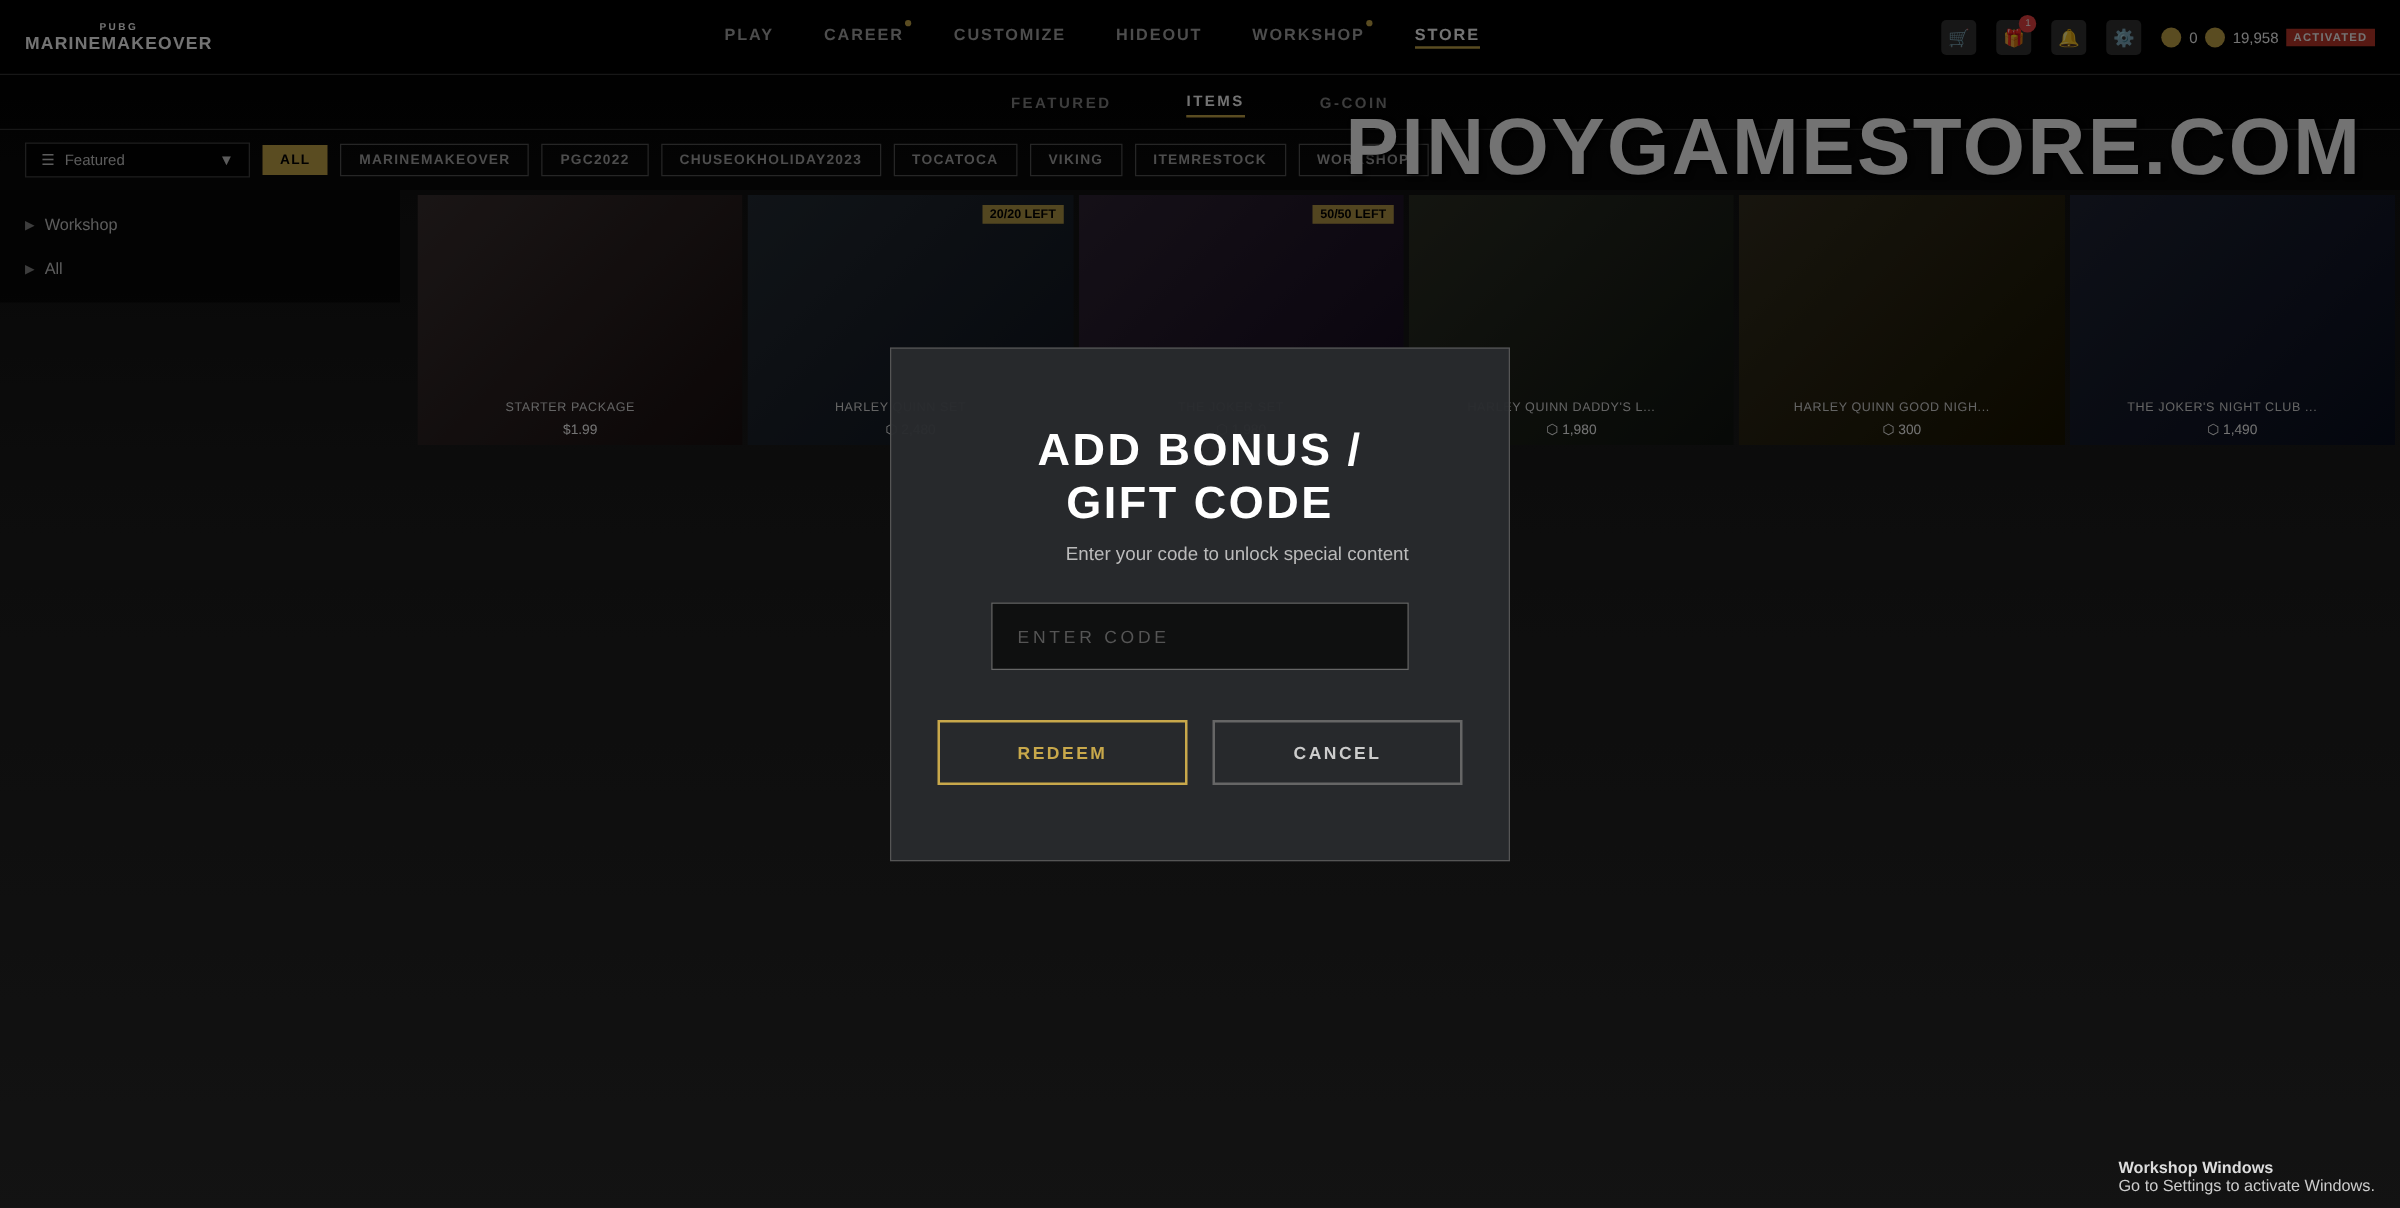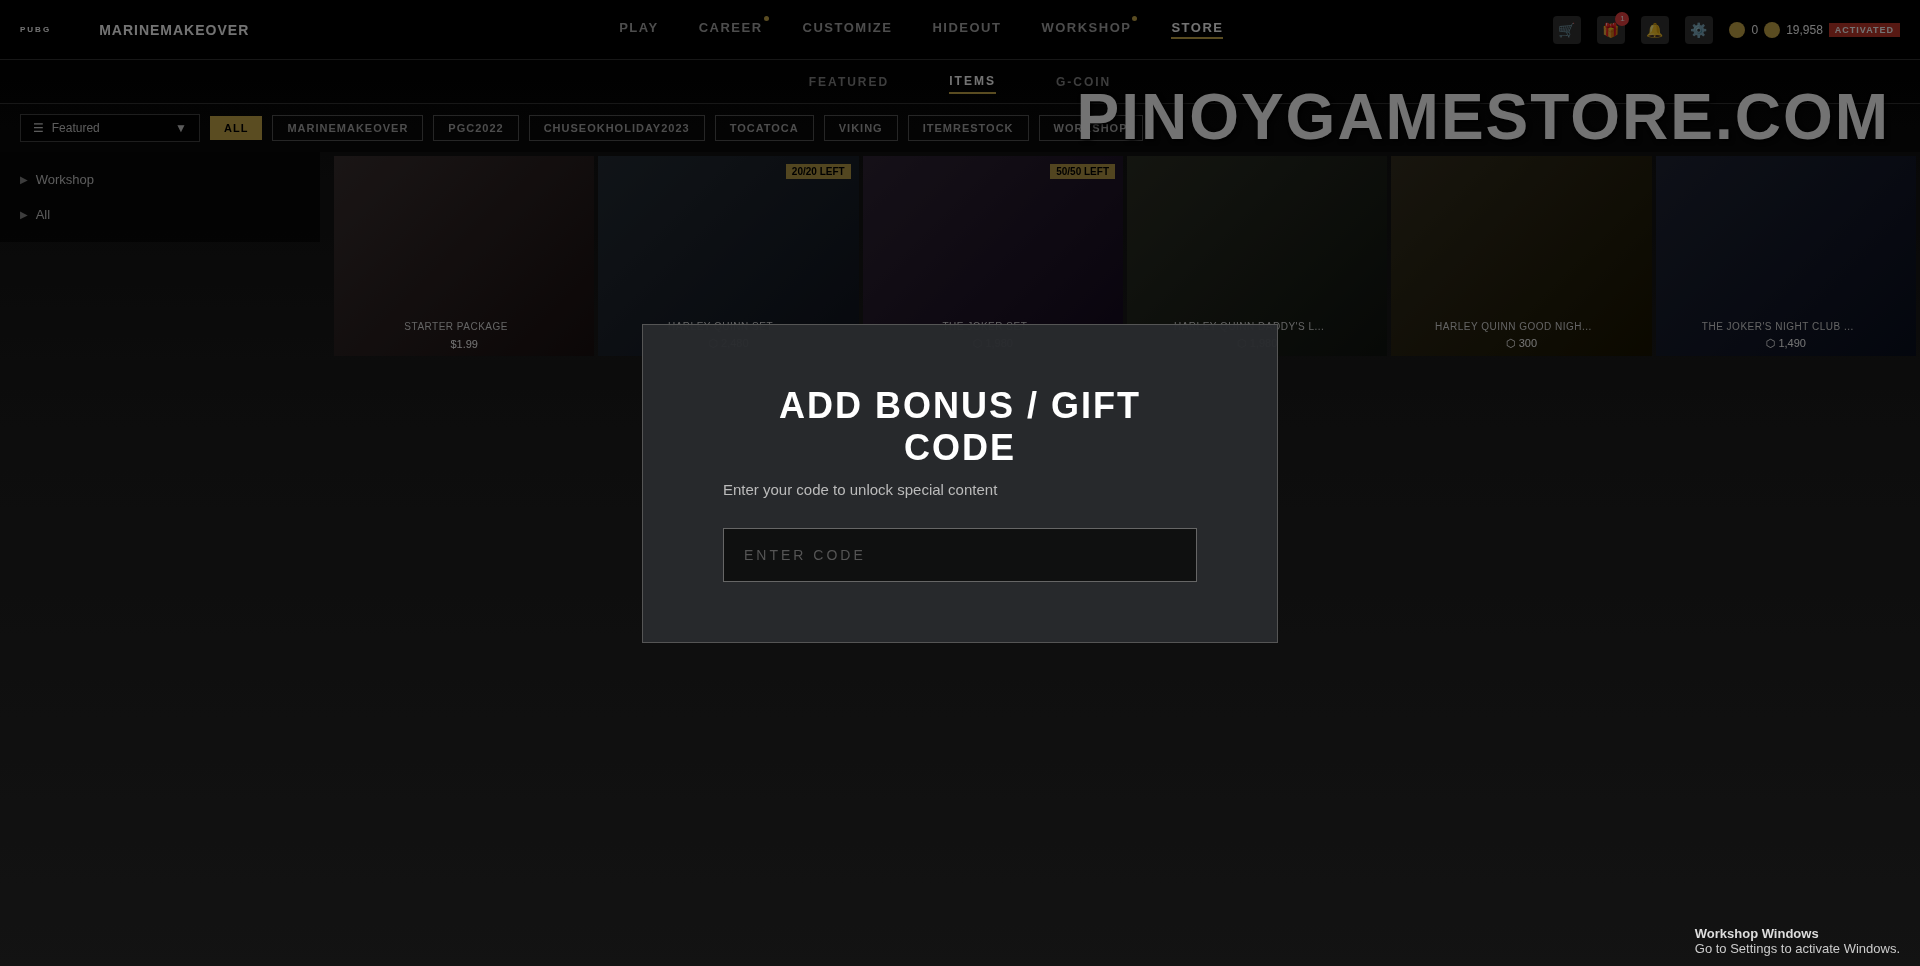--- a/index.html
+++ b/index.html
@@ -28,23 +28,23 @@
       height: 60px;
       background: rgba(0,0,0,0.85);
       display: flex;
       align-items: center;
       z-index: 2;
       padding: 0 20px;
       border-bottom: 1px solid #333;
     }
     .nav-logo {
       display: flex;
+      flex-direction: column;
       align-items: center;
       margin-right: 40px;
-      gap: 48px;
     }
     .nav-logo .logo-top {
       font-size: 8px;
       color: #fff;
       letter-spacing: 2px;
       font-weight: bold;
     }
     .nav-logo .logo-main {
       font-size: 14px;
       color: #fff;
@@ -306,25 +306,25 @@
       z-index: 10;
       display: flex;
       align-items: center;
       justify-content: center;
     }
 
     
     .modal {
       background: rgba(40,42,45,0.97);
       border: 1px solid #555;
-      width: 636px;
+      width: 496px;
       padding: 60px 80px 60px 80px;
       display: flex;
       flex-direction: column;
-      align-items: flex-start;
+      align-items: flex-end;
       gap: 20px;
       position: relative;
     }
     .modal-title {
       color: #fff;
       font-size: 36px;
       font-weight: 900;
       text-transform: uppercase;
       letter-spacing: 2px;
       text-align: center;
@@ -489,19 +489,23 @@
 
 <div class="watermark">
   <span>PINOYGAMESTORE.COM</span>
 </div>
 
 <div class="modal-overlay">
   <div class="modal">
     <h2 class="modal-title">ADD BONUS / GIFT CODE</h2>
     <p class="modal-subtitle">Enter your code to unlock special content</p>
     <input class="modal-input" type="text" placeholder="ENTER CODE" style="">
+    <div class="modal-buttons">
+      <button class="btn-redeem">REDEEM</button>
+      <button class="btn-cancel">CANCEL</button>
+    </div>
   </div>
 </div>
 
 <div class="activate-windows">
   <div class="line1">Workshop Windows</div>
   <div>Go to Settings to activate Windows.</div>
 </div>
 
 </body></html>

